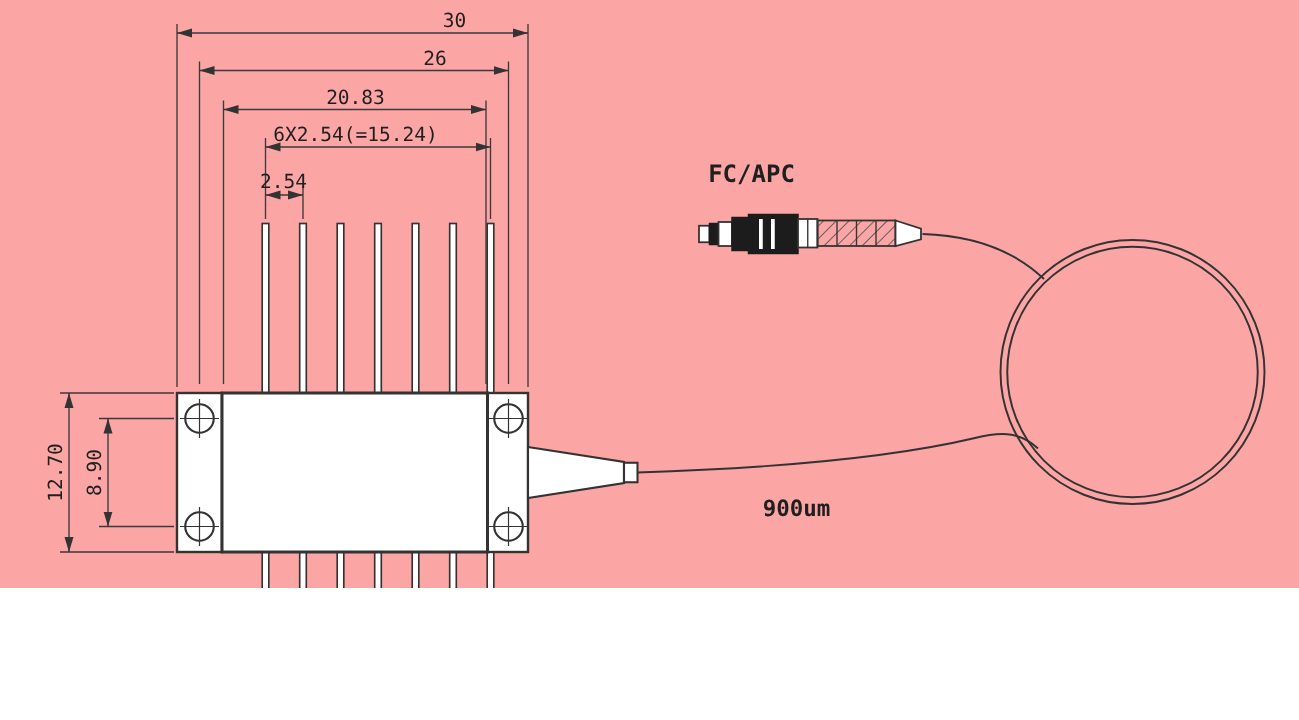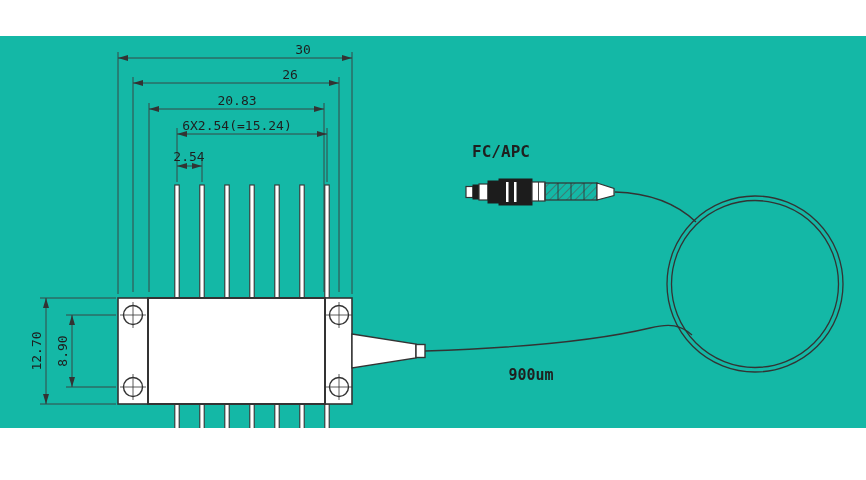--- a/index.html
+++ b/index.html
@@ -1,22 +1,21 @@
 <!DOCTYPE html>
 <html><head>
 <meta charset="utf-8">
 <style>
   html,body{margin:0;padding:0;background:#ffffff;}
   .canvas{
     position:relative;
     width:866px;height:392px;
-    background:#14b8a6;
+    background:#fca5a5;
     overflow:hidden;
     font-family:"DejaVu Sans Mono","Liberation Mono",monospace;
-    margin-top:36px;
   }
   svg text{
     font-family:"DejaVu Sans Mono","Liberation Mono",monospace;
     fill:#1f1f1f;
   }
   .dim-text{font-size:13px;}
   .big-label{font-size:16px;font-weight:bold;}
   .mid-label{font-size:15px;font-weight:bold;}
 </style>
 </head>

